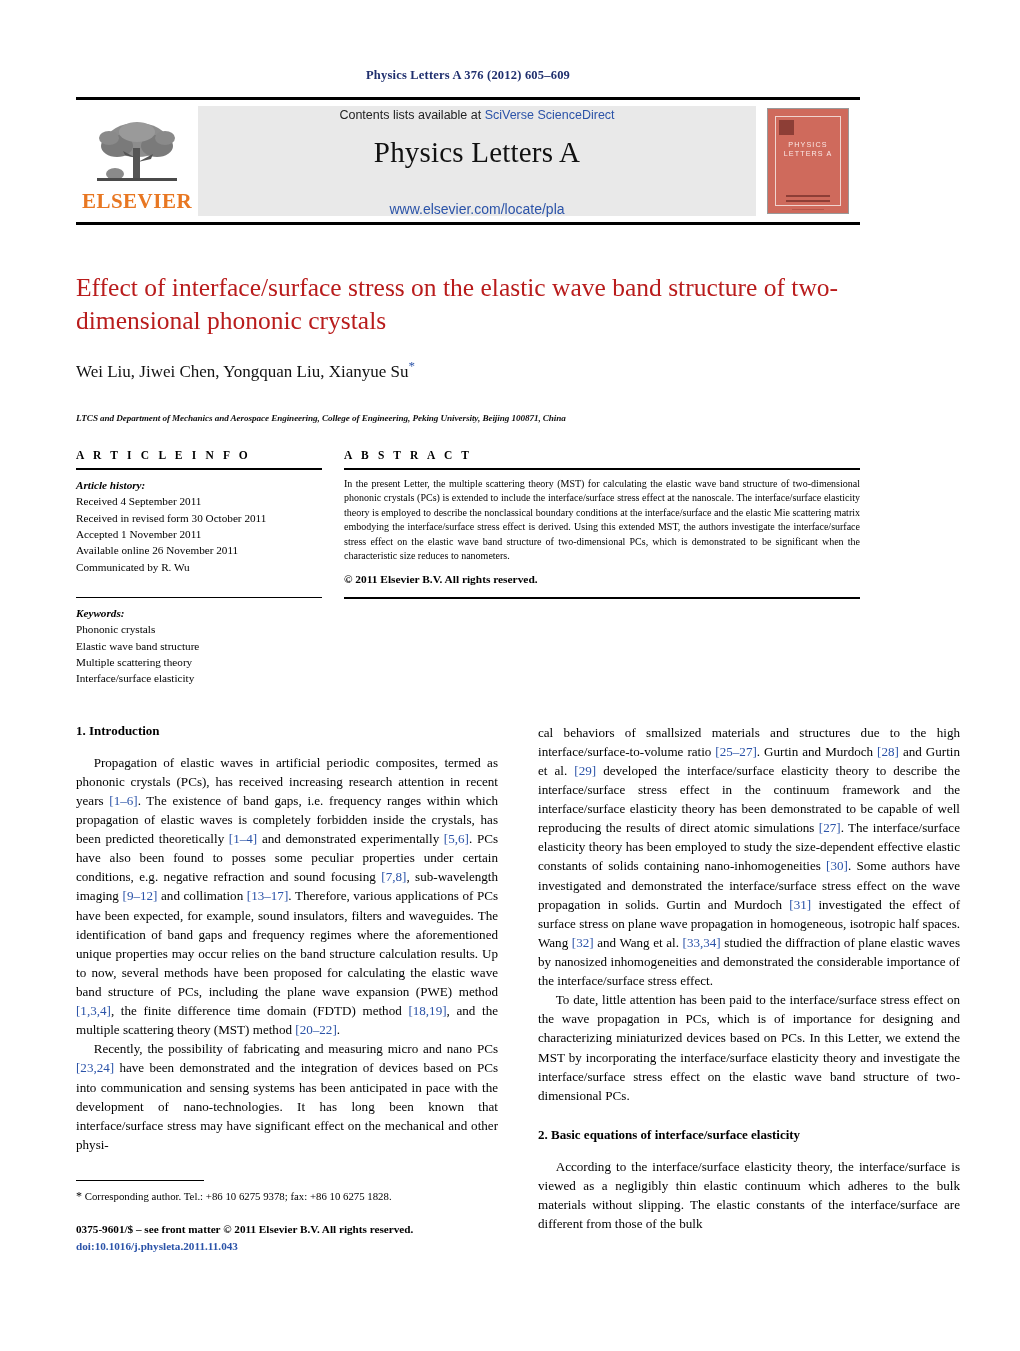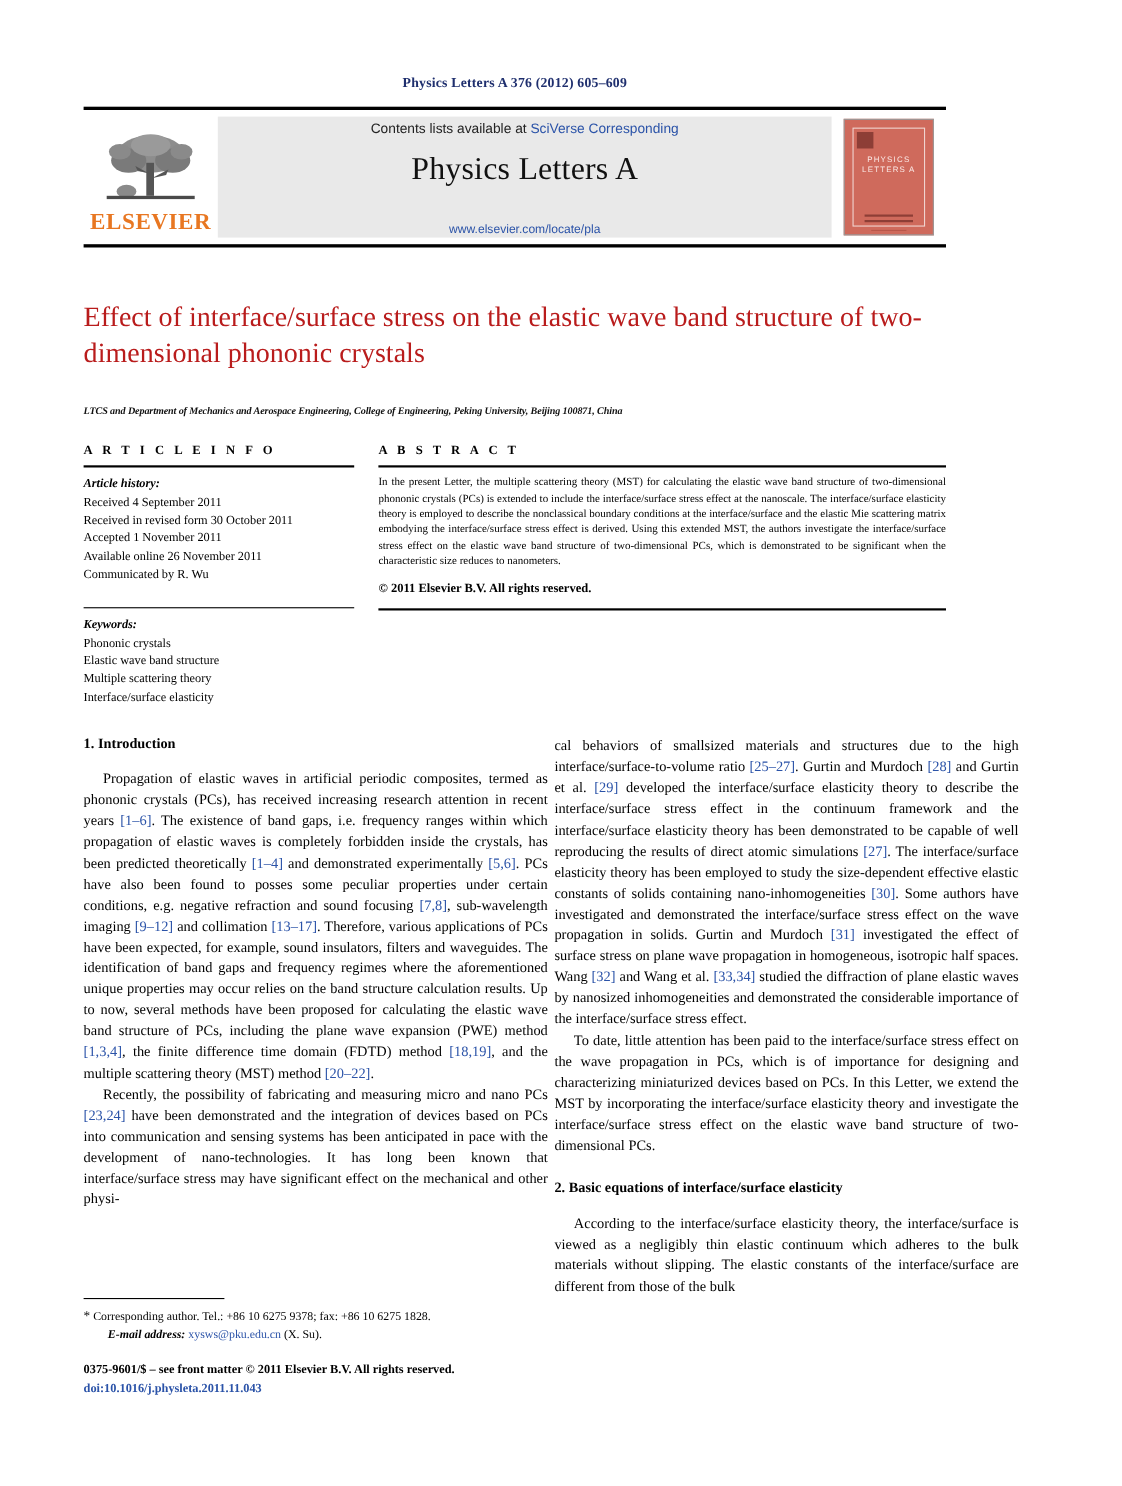--- a/index.html
+++ b/index.html
@@ -81,21 +81,21 @@
   .contents-line .sd-link { color: #2b53a8; }
   .journal-name {
     font-family: "Liberation Serif", serif;
     font-size: 29px;
     color: #111;
     margin-top: 14px;
     letter-spacing: .2px;
   }
   .journal-url {
     font-family: "Liberation Sans", sans-serif;
-    font-size: 11px;
+    font-size: 14px;
     color: #2b53a8;
     margin-top: 32px;
     margin-bottom: 4px;
   }
   .mast-cover {
     width: 104px;
     flex: 0 0 104px;
     display: flex;
     align-items: center;
     justify-content: center;
@@ -210,23 +210,23 @@
     font-size: 11.4px;
     font-weight: bold;
   }
   .abs-bottom-rule {
     border-top: 2px solid #000;
     margin-top: 12px;
   }
 
   
   .body-cols {
-    margin-top: 26px;
-    display: flex;
-    gap: 6px;
+    margin-top: 36px;
+    display: flex;
+    gap: 40px;
   }
   .bcol { width: 422px; flex: 0 0 422px; }
   .sec-head {
     font-size: 13px;
     font-weight: bold;
     margin: 0 0 14px 0;
   }
   .sec-head.spaced { margin-top: 22px; }
   p.body {
     margin: 0;
@@ -292,40 +292,43 @@
           <path d="M47 44 L62 36 L60 41 Z" fill="#555"></path>
           <ellipse cx="24" cy="56" rx="9" ry="6" fill="#8a8a8a"></ellipse>
           <rect x="6" y="60" width="80" height="3" fill="#4a4a4a"></rect>
         </g>
       </svg>
       <div class="elsevier-word">ELSEVIER</div>
     </div>
 
     <div class="mast-center">
       <div class="contents-line">
-        <span>Contents lists available at </span><span class="sd-link">SciVerse Corresponding</span>
+        <span>Contents lists available at </span><span class="sd-link">SciVerse ScienceDirect</span>
       </div>
       <div class="journal-name">Physics Letters A</div>
       <div class="journal-url">www.elsevier.com/locate/pla</div>
     </div>
 
     <div class="mast-cover">
       <div class="cover-thumb">
         <div class="cover-inner-frame"></div>
         <div class="cover-badge"></div>
         <div class="cover-title">PHYSICS LETTERS A</div>
         <div class="cover-footline"></div>
         <div class="cover-footline2"></div>
         <div class="cover-footline3"></div>
       </div>
     </div>
   </div>
 
   <div class="title-block">
     <h1 class="paper-title">Effect of interface/surface stress on the elastic wave band structure of two-dimensional phononic crystals</h1>
+    <div class="authors">
+      <span>Wei Liu, Jiwei Chen, Yongquan Liu, Xianyue Su</span><span class="star">*</span>
+    </div>
     <div class="affiliation">LTCS and Department of Mechanics and Aerospace Engineering, College of Engineering, Peking University, Beijing 100871, China</div>
   </div>
 
   <div class="info-abstract">
 
     <div class="col-info">
       <div class="sec-label">A R T I C L E    I N F O</div>
       <div class="rule"></div>
       <div class="info-group">
         <div class="ital">Article history:</div>
@@ -376,24 +379,19 @@
       <p class="body">According to the interface/surface elasticity theory, the interface/surface is viewed as a negligibly thin elastic continuum which adheres to the bulk materials without slipping. The elastic constants of the interface/surface are different from those of the bulk</p>
     </div>
   </div>
 
   <div class="footnote-area">
     <div class="fn-rule"></div>
     <div class="fn-line">
       <span class="ast">*</span>
       <span>Corresponding author. Tel.: +86 10 6275 9378; fax: +86 10 6275 1828.</span>
     </div>
-    <div class="fn-line fn-email">
-      <span class="lbl">E-mail address:</span>
-      <span class="mail">xysws@pku.edu.cn</span>
-      <span>(X. Su).</span>
-    </div>
     <div class="issn-block">
       <div>0375-9601/$ – see front matter  © 2011 Elsevier B.V. All rights reserved.</div>
       <div class="doi">doi:10.1016/j.physleta.2011.11.043</div>
     </div>
   </div>
 
 </div>
 
 </body></html>

